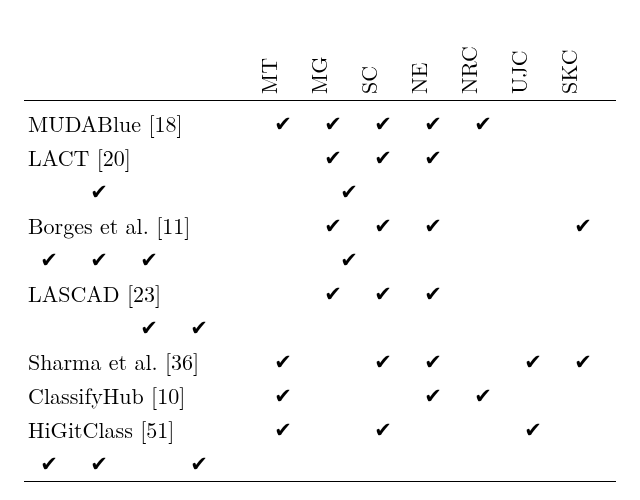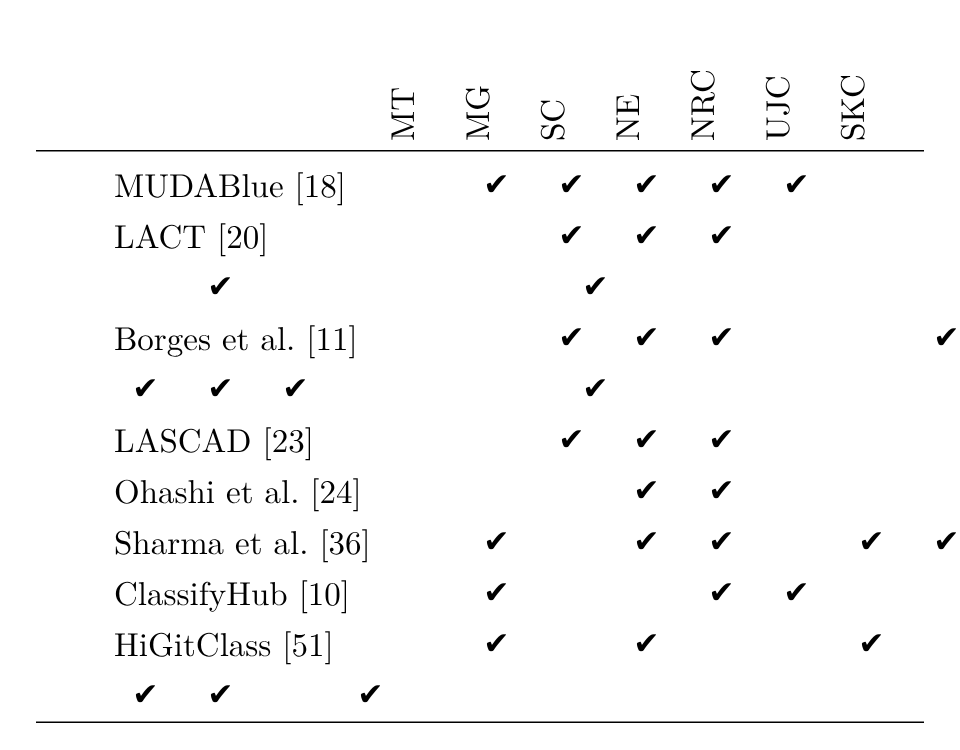--- a/index.html
+++ b/index.html
@@ -18,21 +18,20 @@
     display:flex;
     align-items:flex-end;
     height:82px;
     border-bottom:1.4px solid #000;
     padding-bottom:6px;
   }
   .row{
     display:flex;
     align-items:center;
     height:34px;
-    margin-left:48px;
   }
   .lbl{
     width:230px;
     flex:0 0 230px;
     padding-left:4px;
     white-space:nowrap;
   }
   .cell{
     width:50px;
     flex:0 0 50px;
@@ -141,21 +140,20 @@
         <div class="lbl">LASCAD [23]</div>
         <div class="cell"></div>
         <div class="cell">✔</div>
         <div class="cell">✔</div>
         <div class="cell">✔</div>
         <div class="cell"></div>
         <div class="cell"></div>
         <div class="cell"></div>
       </div>
       <div class="row">
-        <div class="lbl">Ohashi et al. [24]</div>
         <div class="cell"></div>
         <div class="cell"></div>
         <div class="cell">✔</div>
         <div class="cell">✔</div>
         <div class="cell"></div>
         <div class="cell"></div>
         <div class="cell"></div>
       </div>
       <div class="row">
         <div class="lbl">Sharma et al. [36]</div>

